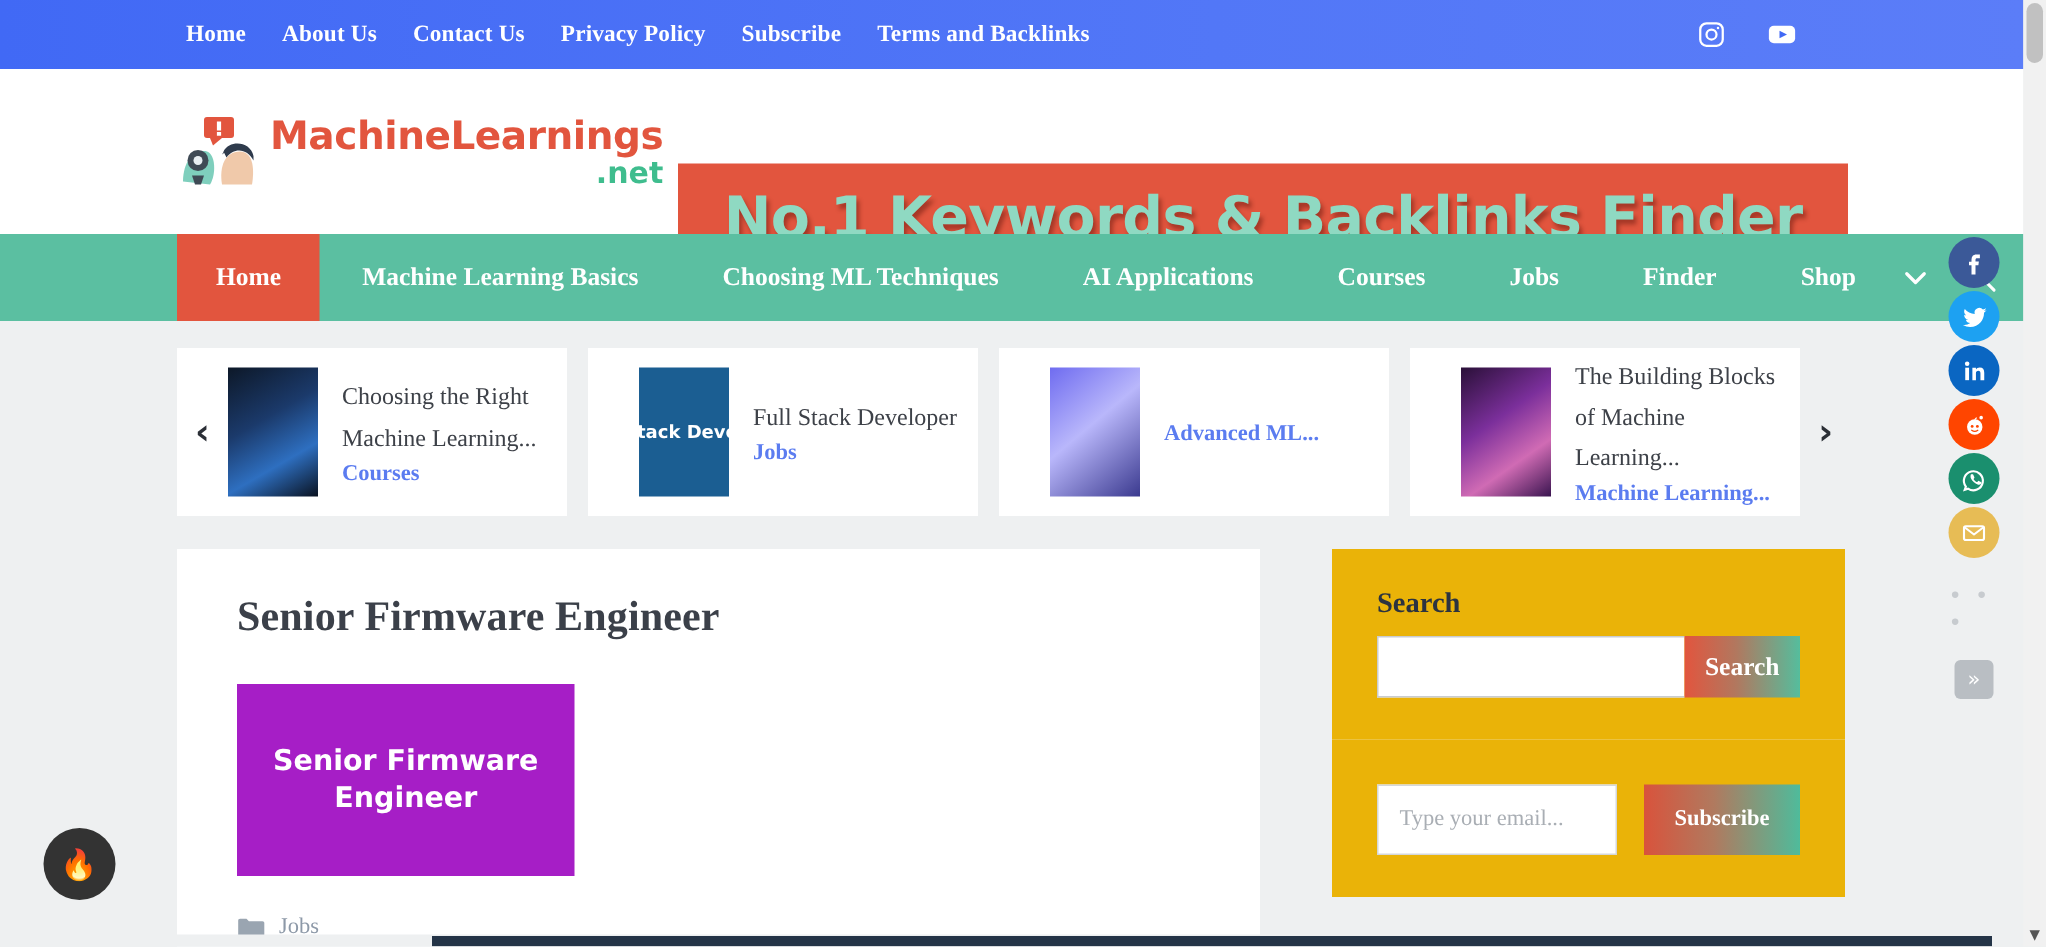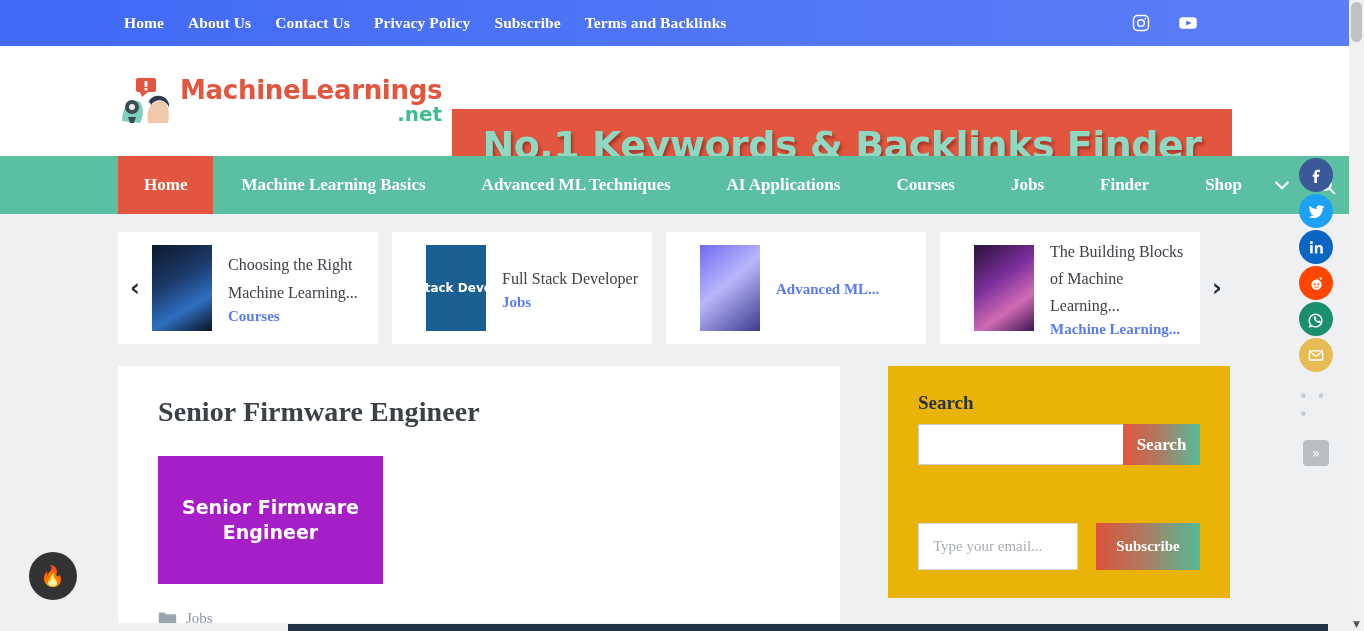--- a/index.html
+++ b/index.html
@@ -52,21 +52,21 @@
 
   
   .headerrow {
     background: #ffffff;
     height: 110px;
     display: flex;
     align-items: center;
     padding-left: 118px;
     position: relative;
   }
-  .logo-wrap { display: flex; }
+  .logo-wrap { display: flex; align-items: center; }
   .logo-mark { width: 54px; height: 48px; margin-right: 8px; flex: none; }
   .logo-text { line-height: 1; }
   .logo-main {
     font-family: "DejaVu Sans", sans-serif;
     font-size: 26px;
     font-weight: 700;
     color: #e2553e;
     letter-spacing: -0.3px;
     display: block;
   }
@@ -455,21 +455,21 @@
     </div>
 
     <div class="banner">
       <span>No.1 Keywords &amp; Backlinks Finder</span>
     </div>
   </div>
 
   <div class="mainnav">
     <a href="#" class="item active">Home</a>
     <a href="#" class="item">Machine Learning Basics</a>
-    <a href="#" class="item">Advanced ML Techniques</a>
+    <a href="#" class="item">Choosing ML Techniques</a>
     <a href="#" class="item">AI Applications</a>
     <a href="#" class="item">Courses</a>
     <a href="#" class="item">Jobs</a>
     <a href="#" class="item">Finder</a>
     <a href="#" class="item">Shop</a>
     <span class="chev">
       <svg viewBox="0 0 24 24" width="20" height="20" fill="none" stroke="#ffffff" stroke-width="2.6" stroke-linecap="round" stroke-linejoin="round">
         <polyline points="5,9 12,16 19,9"></polyline>
       </svg>
     </span>

